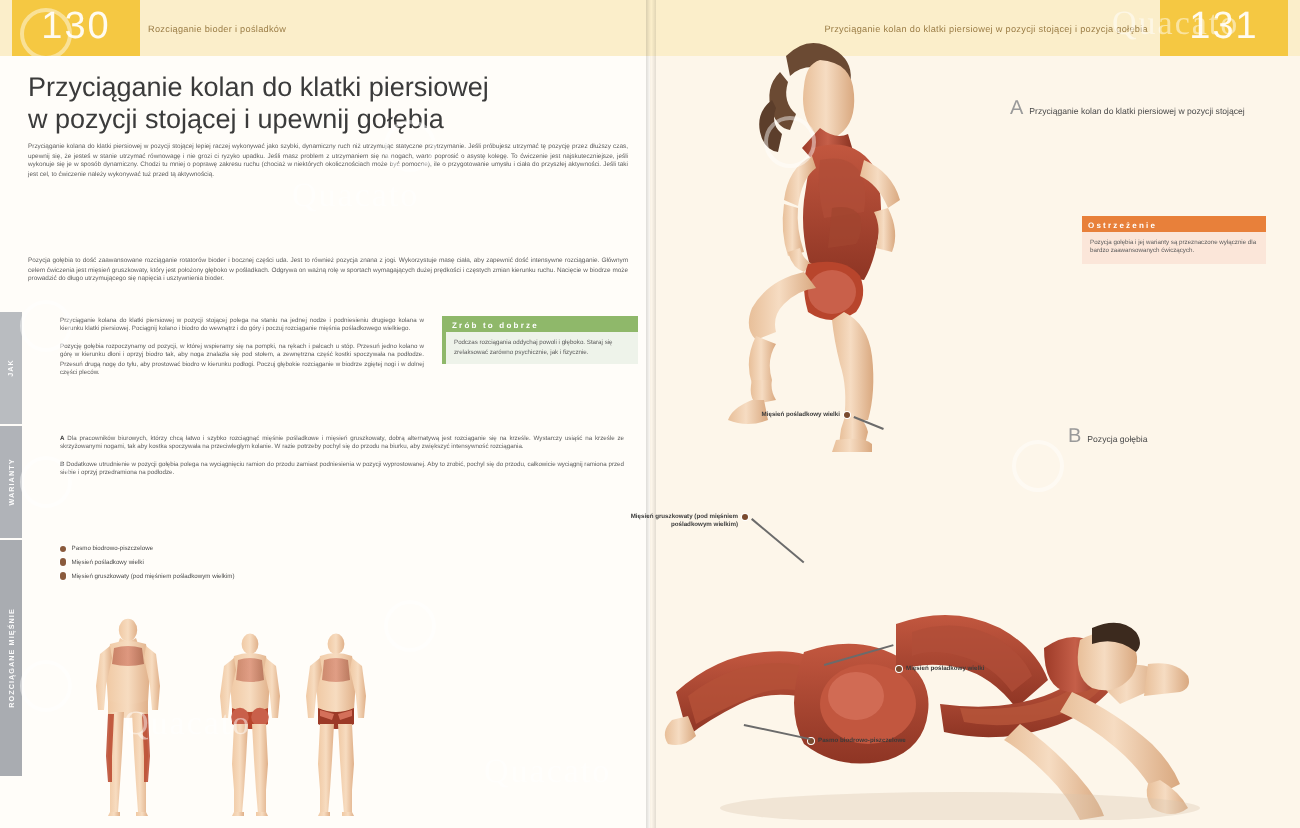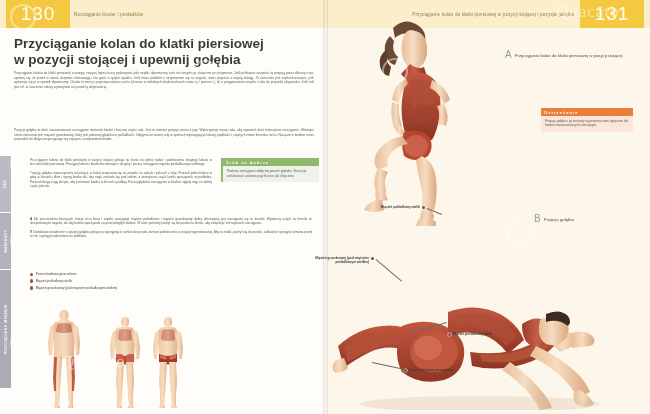--- a/index.html
+++ b/index.html
@@ -22,21 +22,21 @@
          display:flex;align-items:center;justify-content:center;}
   .folio.l{left:6px;}
   .folio.r{right:6px;}
   .run-head{position:absolute;top:0;height:28px;display:flex;align-items:center;
             font-size:4.6px;color:#9a7c45;letter-spacing:.15px;}
   .run-left{left:74px;}
   .run-right{right:76px;}
 
   
   .title{position:absolute;left:14px;top:36px;width:300px;
-         font-size:13.5px;line-height:16px;color:#3b3b3b;font-weight:700;}
+         font-size:13.5px;line-height:16px;color:#3b3b3b;font-weight:400;}
 
   
   .body-copy{position:absolute;left:14px;width:300px;color:#5c5c5c;
              font-size:3.2px;line-height:4.55px;text-align:justify;}
   #intro1{top:71px;}
   #intro2{top:128px;}
 
   
   .tabstrip{position:absolute;left:0;top:156px;width:11px;height:232px;}
   .tab{position:absolute;left:0;width:11px;background:#b9bcc0;}

